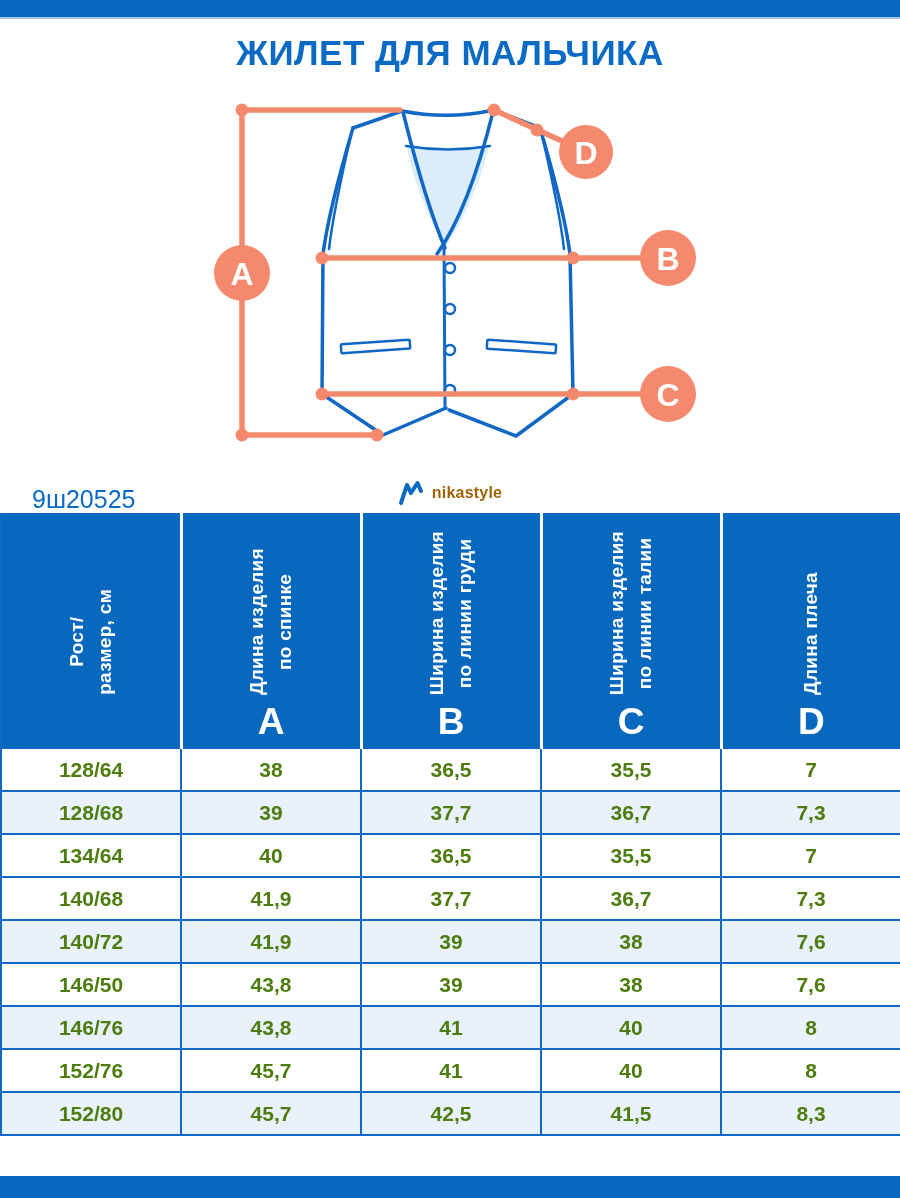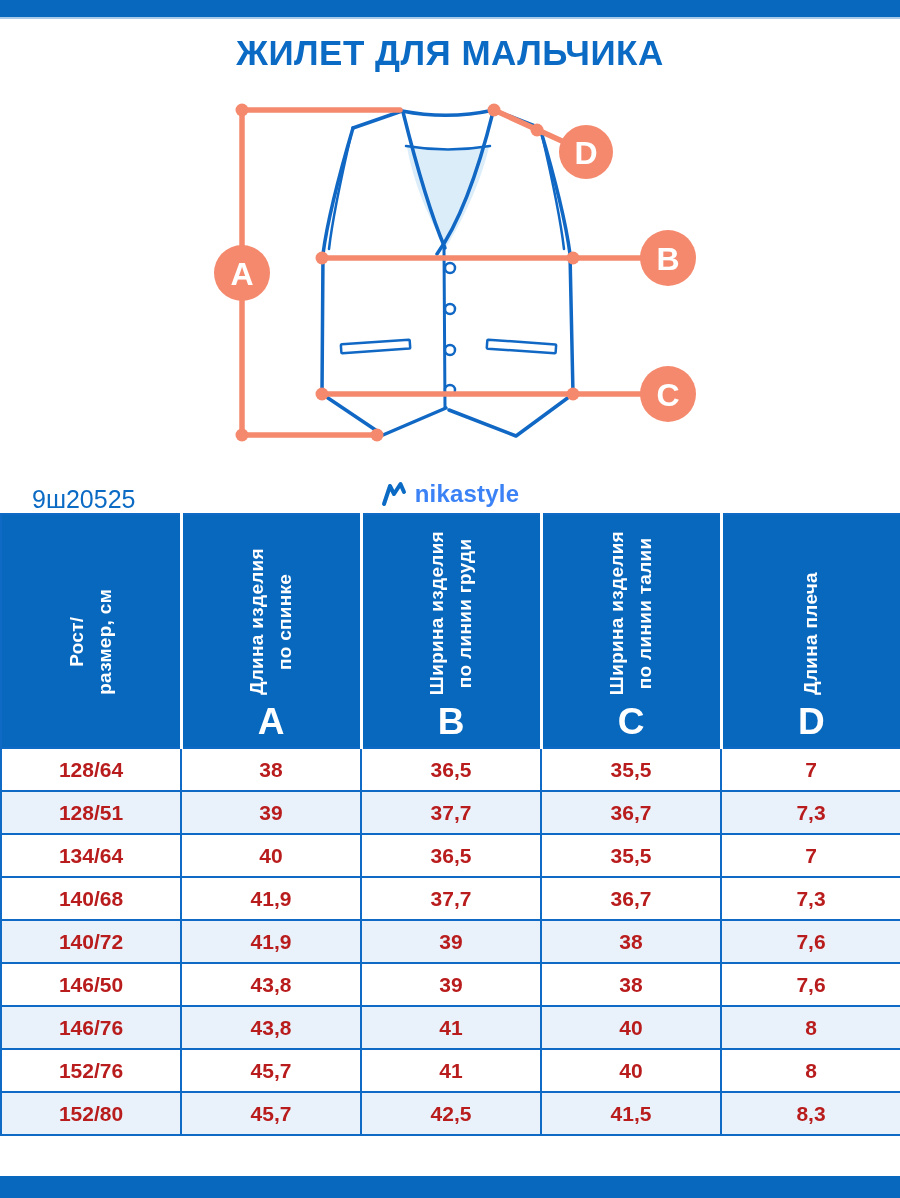--- a/index.html
+++ b/index.html
@@ -26,21 +26,21 @@
   }
   .diagram { position:absolute; top:90px; left:200px; }
   .article-no {
     position:absolute; top:485px; left:32px;
     font-size:25px; color:#0B6BC4;
   }
   .brand {
     position:absolute; top:480px; left:0; width:900px;
     display:flex; align-items:center; justify-content:center; gap:8px;
   }
-  .brand-text { font-size:24px; font-weight:700; color:#3b82f6; letter-spacing:.2px; }
+  .brand-text { font-size:16px; font-weight:700; color:#a16207; letter-spacing:.2px; }
 
   table.size-table {
     position:absolute; top:513px; left:0; width:900px;
     border-collapse:collapse; table-layout:fixed;
     border:2px solid #0E6AC4;
   }
   .size-table th {
     background:#0768BE; height:232px; position:relative;
     border-left:3px solid #ffffff; padding:0;
   }
@@ -55,21 +55,21 @@
     line-height:1.45; letter-spacing:.3px; white-space:nowrap;
   }
   .col-letter {
     position:absolute; bottom:4px; left:0; right:0;
     text-align:center; font-size:37px; font-weight:700; color:#ffffff;
   }
   .size-table td {
     height:41px; padding:0;
     border:2px solid #0E6AC4;
     text-align:center; vertical-align:middle;
-    font-size:21px; font-weight:700; color:#b91c1c;
+    font-size:21px; font-weight:700; color:#4d7c0f;
     background:#ffffff;
   }
   .size-table tr.alt td { background:#E9F2FB; }
 </style>
 </head>
 <body>
 
 <div class="top-bar"></div>
 
 <div class="page-title">ЖИЛЕТ ДЛЯ МАЛЬЧИКА</div>
@@ -202,21 +202,21 @@
     </th>
   </tr>
   <tr>
     <td>128/64</td>
     <td>38</td>
     <td>36,5</td>
     <td>35,5</td>
     <td>7</td>
   </tr>
   <tr class="alt">
-    <td>128/51</td>
+    <td>128/68</td>
     <td>39</td>
     <td>37,7</td>
     <td>36,7</td>
     <td>7,3</td>
   </tr>
   <tr>
     <td>134/64</td>
     <td>40</td>
     <td>36,5</td>
     <td>35,5</td>

